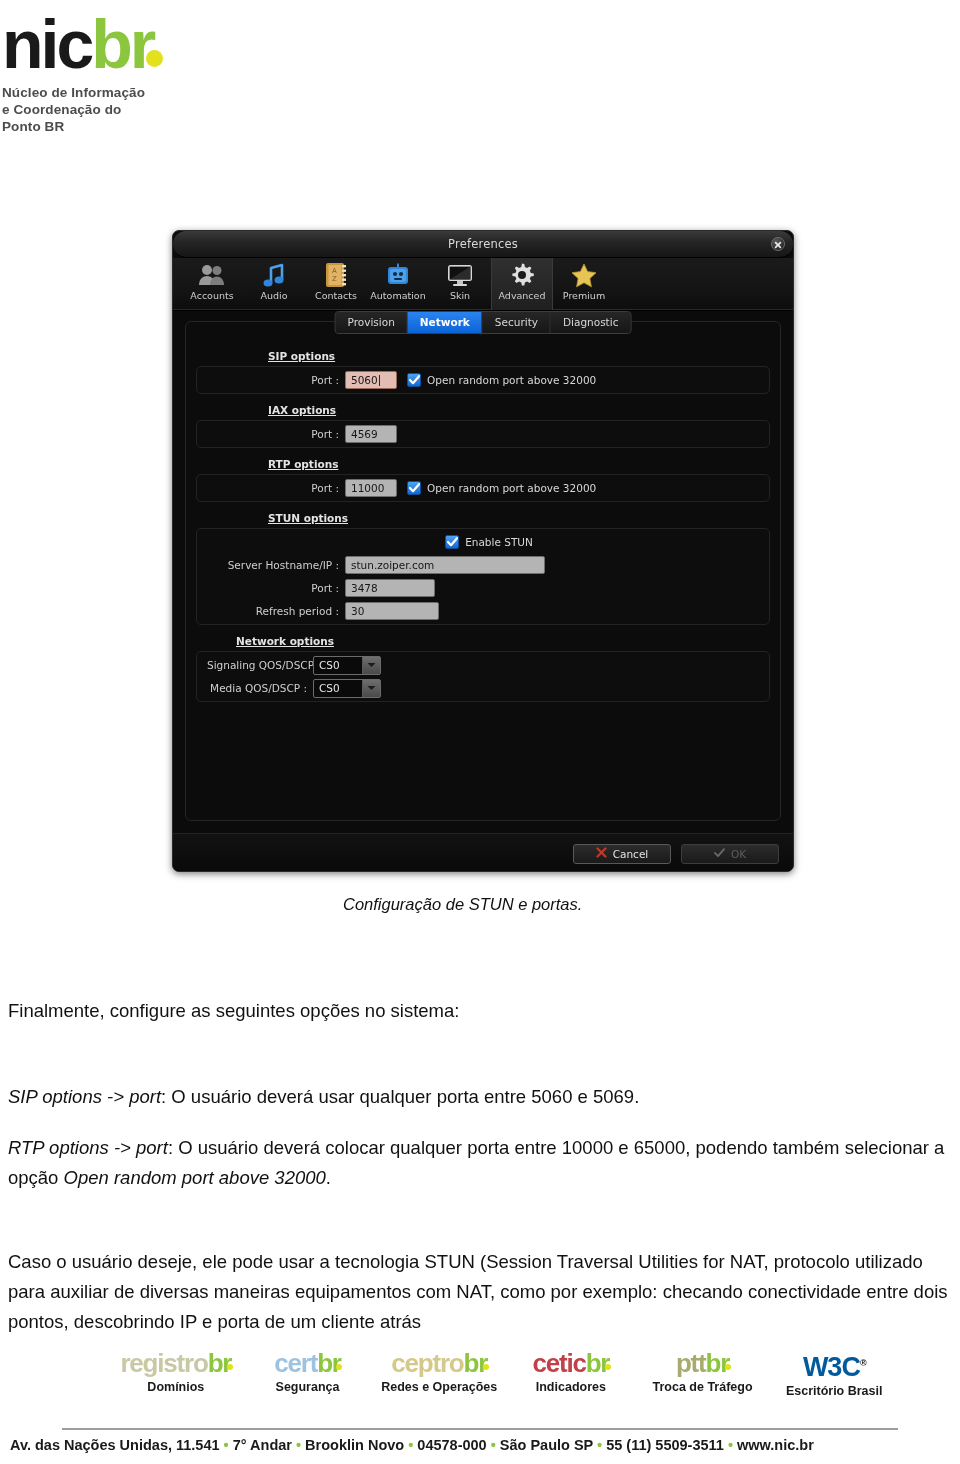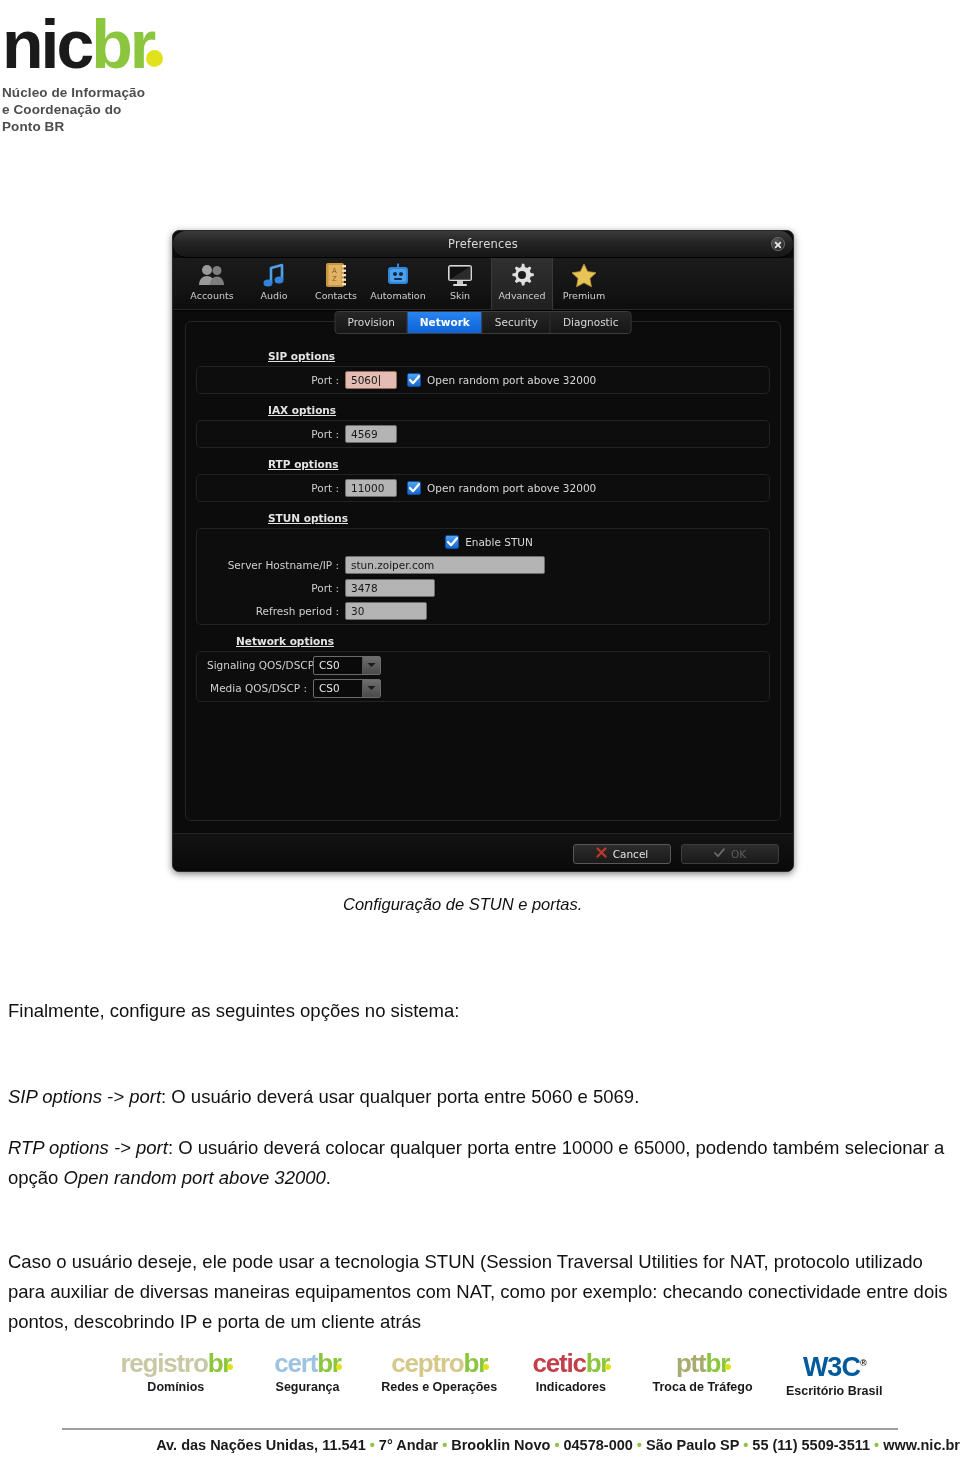--- a/index.html
+++ b/index.html
@@ -382,23 +382,23 @@
   #footer-rule {
     position: absolute;
     left: 62px;
     top: 1428px;
     width: 836px;
     height: 2px;
     background: #9d9d9d;
   }
   #footer-address {
     position: absolute;
-    left: 4px; right: 0;
+    left: 10px; right: 0;
     top: 1437px;
-    text-align: right;
+    text-align: left;
     font-family: "Liberation Sans", sans-serif;
     font-weight: bold;
     font-size: 14.5px;
     color: #1a1a1a;
     white-space: nowrap;
   }
   .bullet { color: #8cc63e; }
 </style>
 </head>
 <body>
@@ -587,21 +587,21 @@
           <div class="frow">
             <span class="flabel">Server Hostname/IP :</span>
             <span class="finput w-host">stun.zoiper.com</span>
           </div>
           <div class="frow">
             <span class="flabel">Port :</span>
             <span class="finput w-port" style="width:90px;">3478</span>
           </div>
           <div class="frow">
             <span class="flabel">Refresh period :</span>
-            <span class="finput w-port" style="width:82px;">30</span>
+            <span class="finput w-port" style="width:94px;">30</span>
           </div>
         </div>
       </div>
 
       <div class="group">
         <div class="group-title" style="margin-left:40px;">Network options</div>
         <div class="group-box">
           <div class="frow">
             <span class="flabel" style="width:100px;">Signaling QOS/DSCP :</span>
             <span class="combo">

